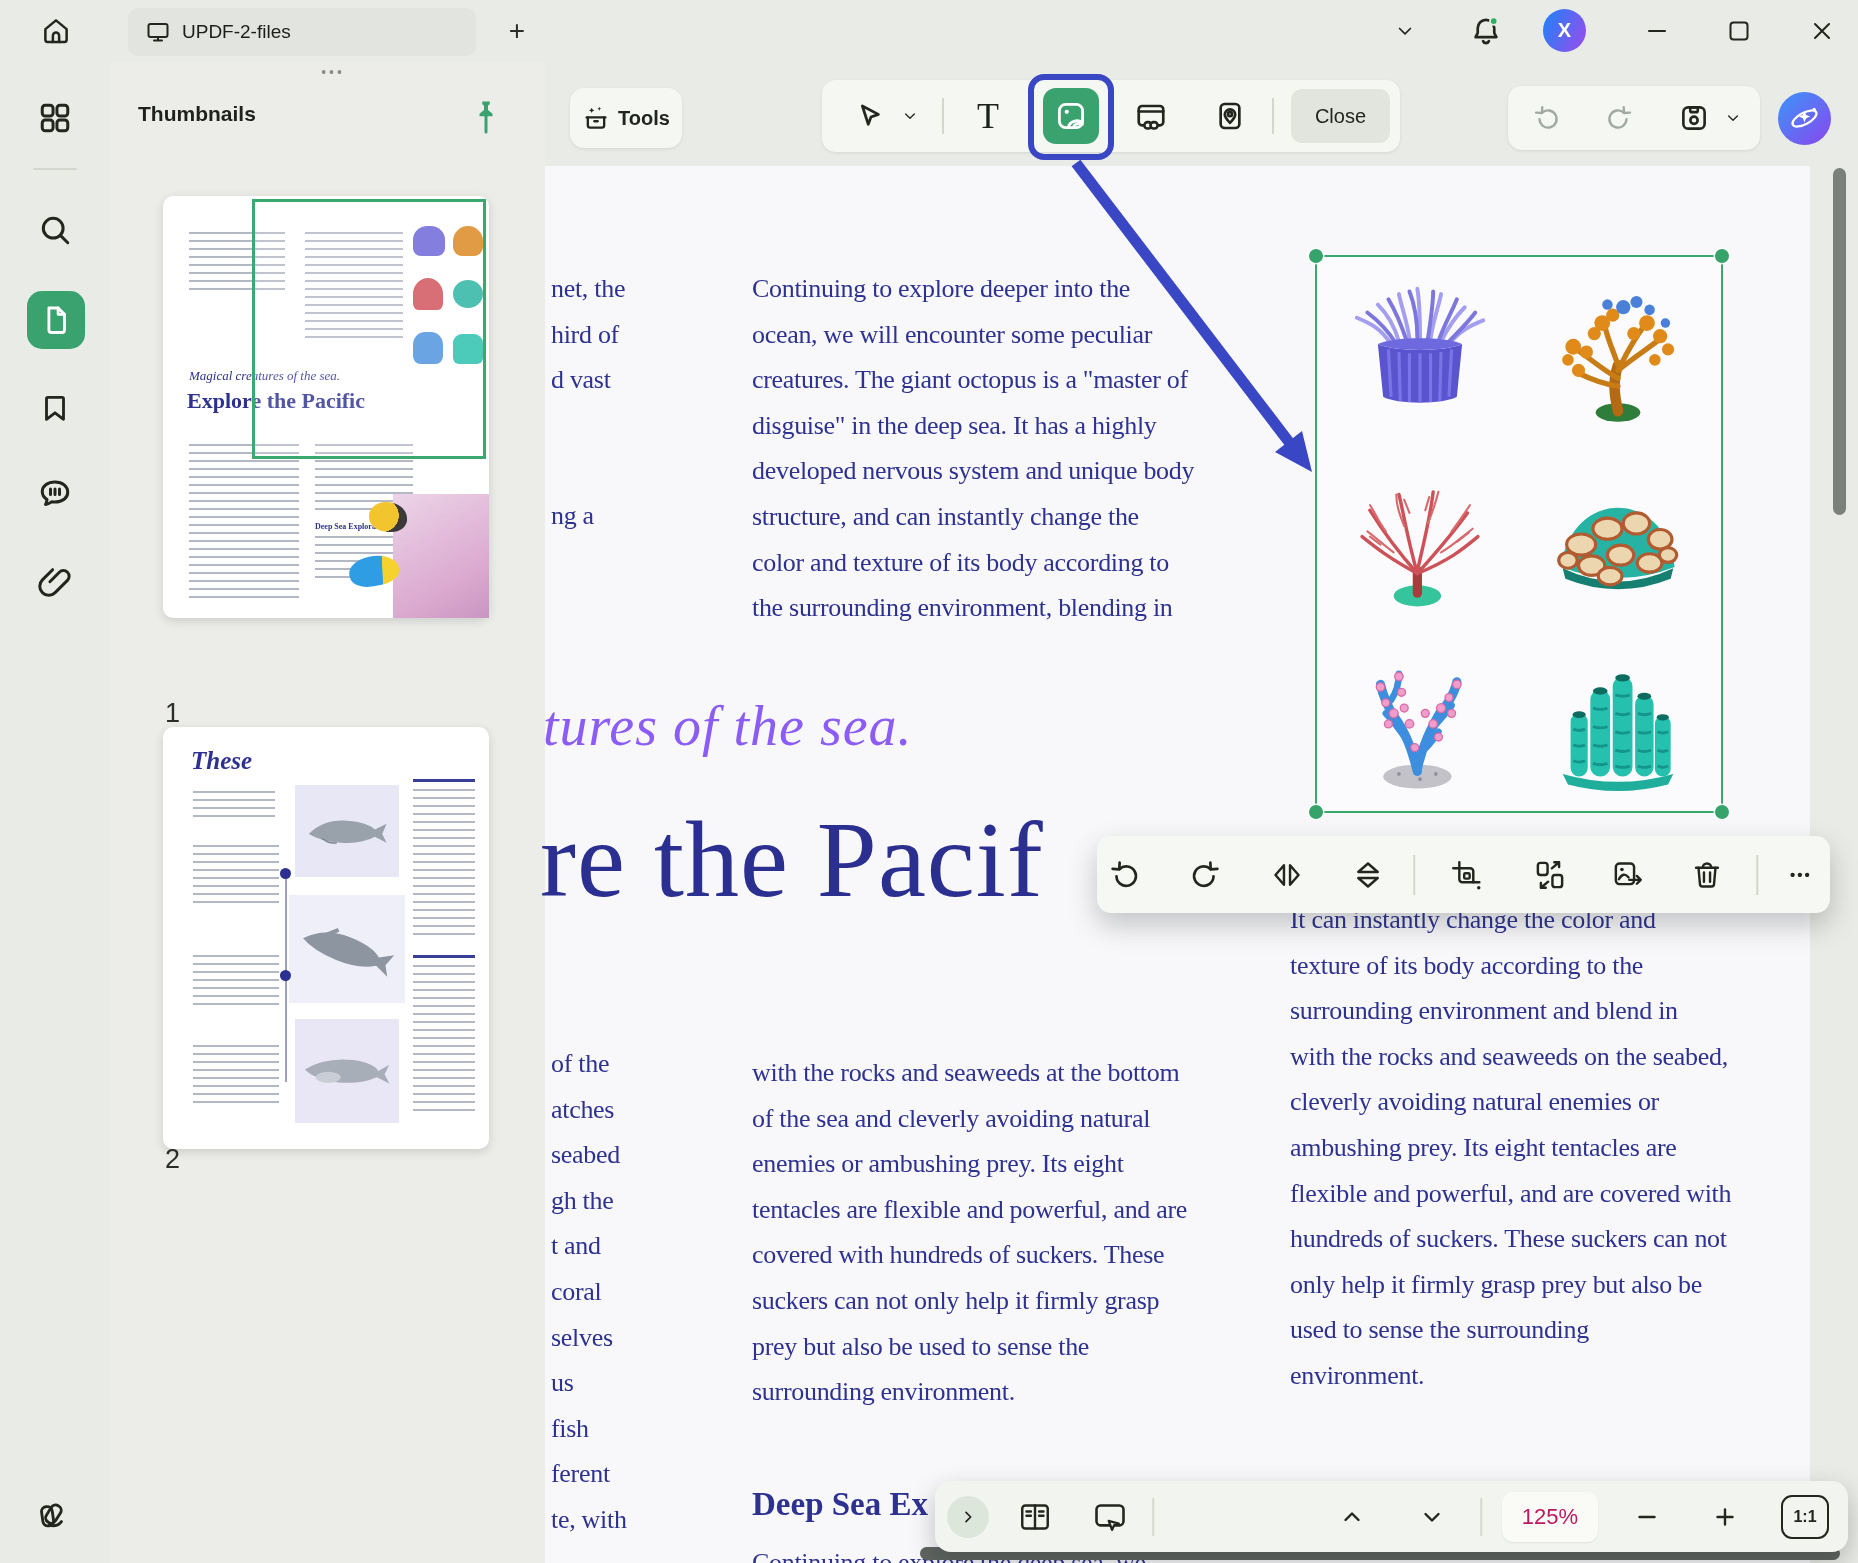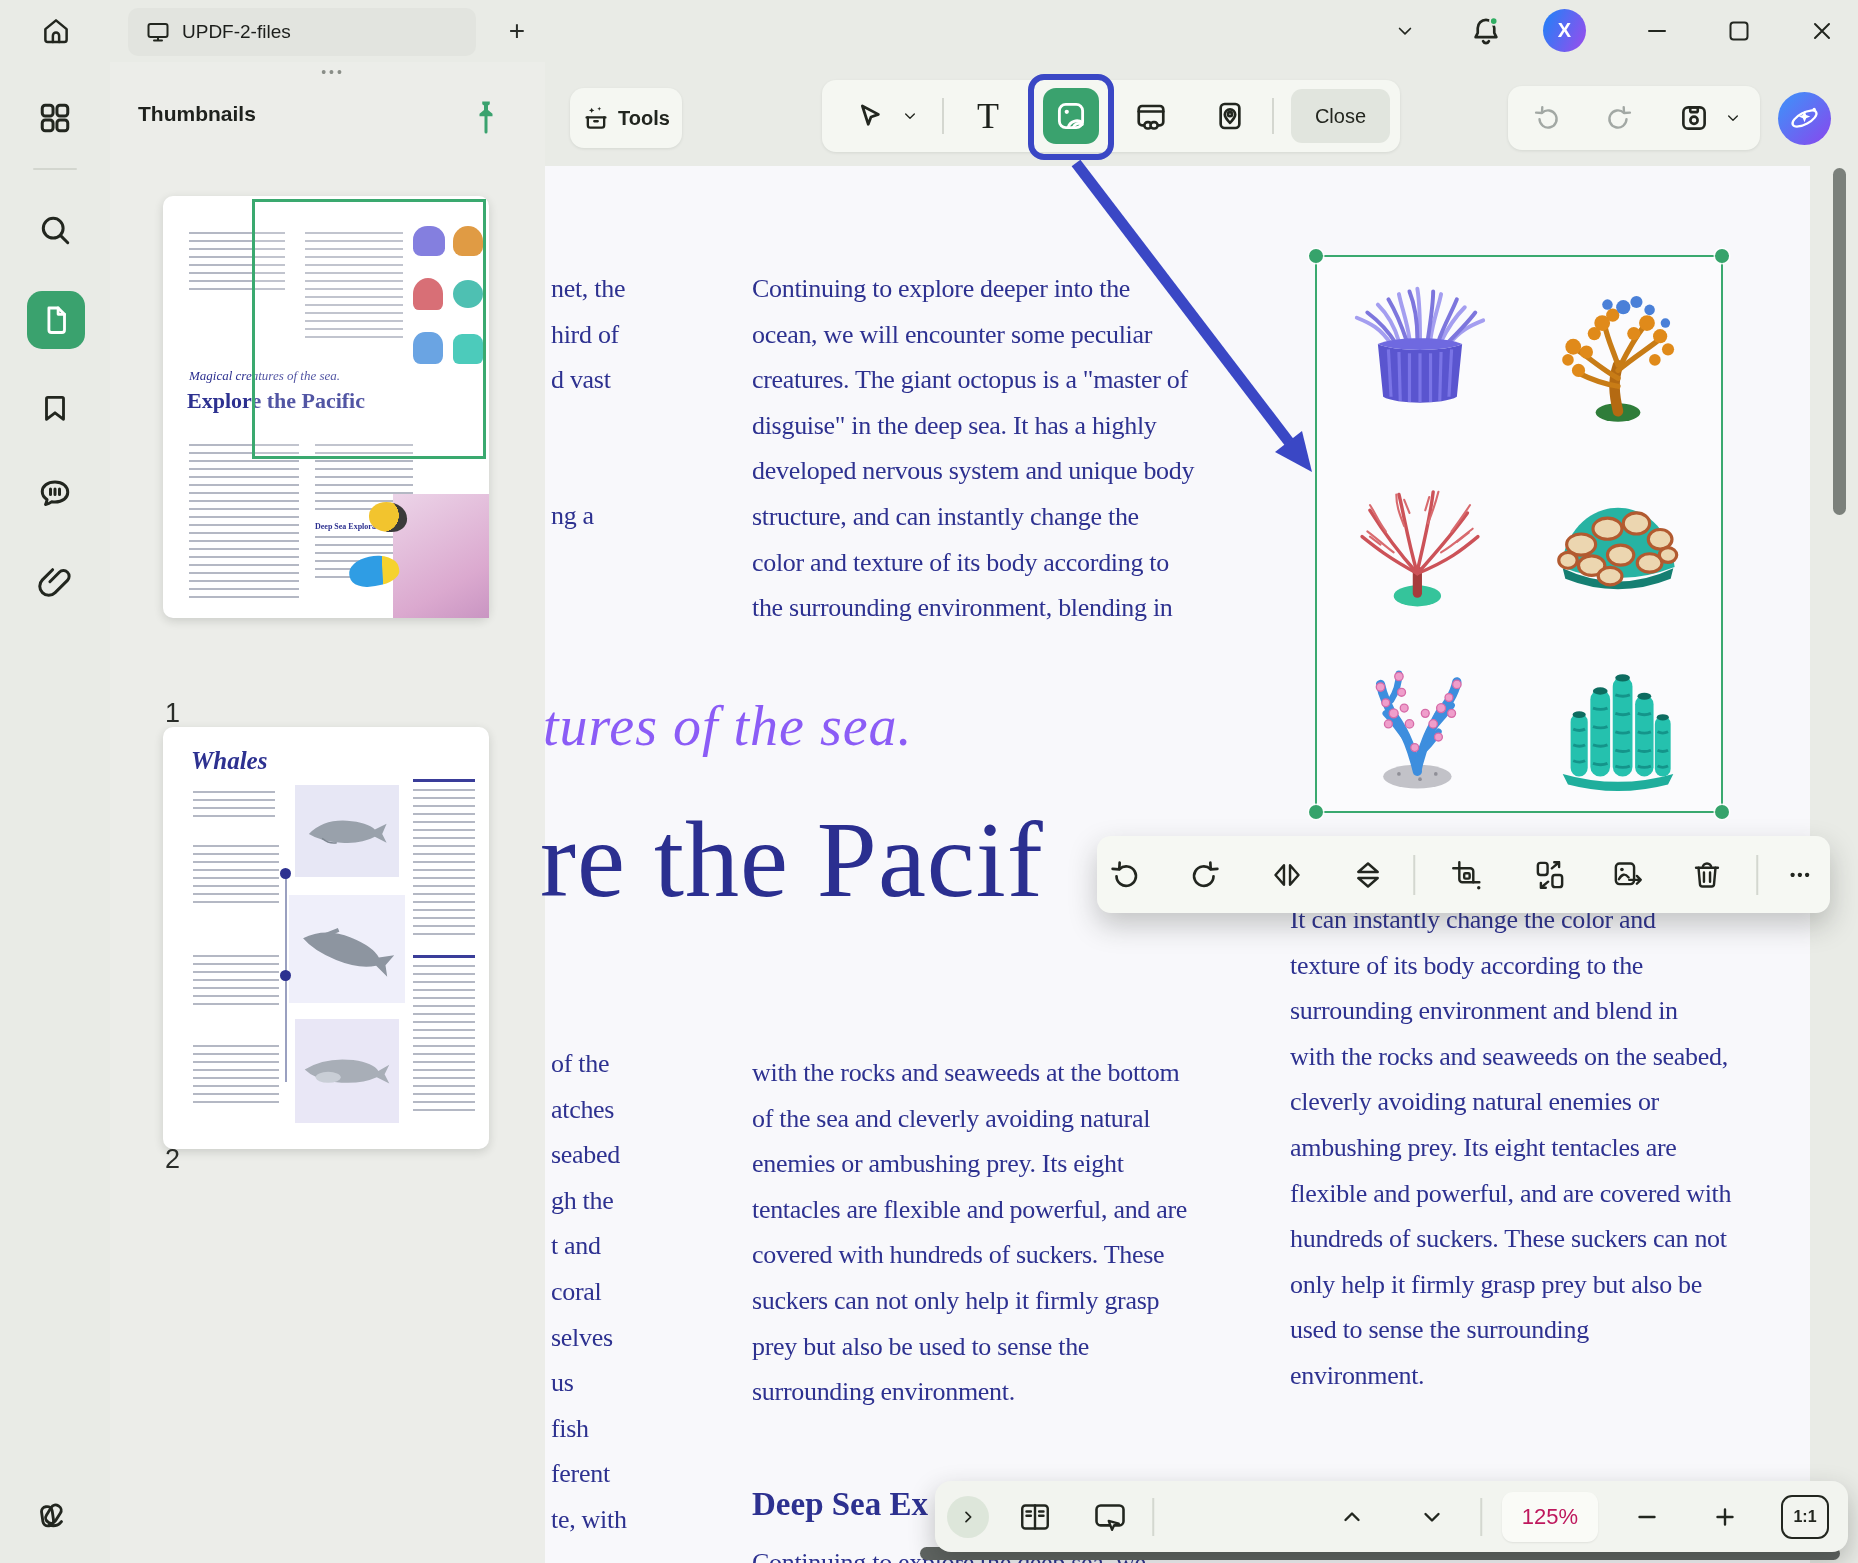--- a/index.html
+++ b/index.html
@@ -195,21 +195,21 @@
       <div class="abs" style="left:186px;top:360px;width:50px;height:30px;background:linear-gradient(100deg,#2f9de4 65%,#f5d22e 66%);border-radius:60% 70% 50% 60%;transform:rotate(-12deg)"></div>
 
       <div class="abs" style="left:89px;top:3px;width:234px;height:260px;border:3px solid #3aa96f;background:rgba(255,255,255,.18)"></div>
     </div>
     <div class="abs" style="left:55px;top:636px;font-size:27px;color:#2a2d29">1</div>
     <div class="abs btn" style="left:440px;top:636px;width:46px;height:30px;color:#3d403b;font-size:13px;letter-spacing:2px">
         <span>•••</span>
       </div>
 
     <div class="abs thumb" style="left:53px;top:665px;width:326px;height:422px">
-      <div class="abs navy" style="left:28px;top:20px;font-size:25px;font-weight:700;font-style:italic">Whales</div>
+      <div class="abs navy" style="left:28px;top:20px;font-size:25px;font-weight:700;font-style:italic">These</div>
       <div class="abs bars" style="left:30px;top:64px;width:82px;height:28px"></div>
       <div class="abs bars" style="left:30px;top:118px;width:86px;height:62px"></div>
       <div class="abs bars" style="left:30px;top:228px;width:86px;height:52px"></div>
       <div class="abs bars" style="left:30px;top:318px;width:86px;height:62px"></div>
 
       <div class="abs" style="left:132px;top:58px;width:104px;height:92px;background:#e7e7f5;display:flex;align-items:center;justify-content:center">
         <svg width="92" height="44" viewBox="0 0 60 30">
             <path d="M4 17 Q14 7 30 8 Q44 9 49 14 L57 10 L54 17 L57 23 L49 19 Q40 24 26 23 Q12 22 4 17 Z" fill="#99a1ab"></path>
             <path d="M13 20 q5 4 10 3" stroke="#7e8791" stroke-width="1" fill="none"></path>
           </svg>

